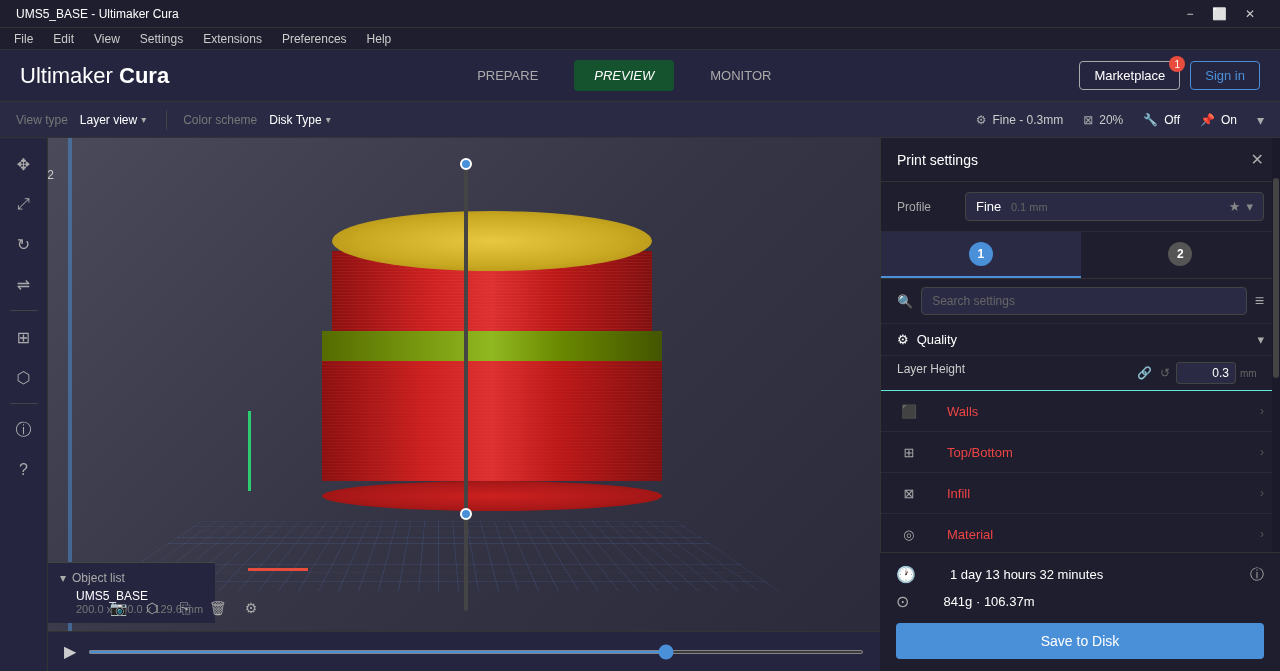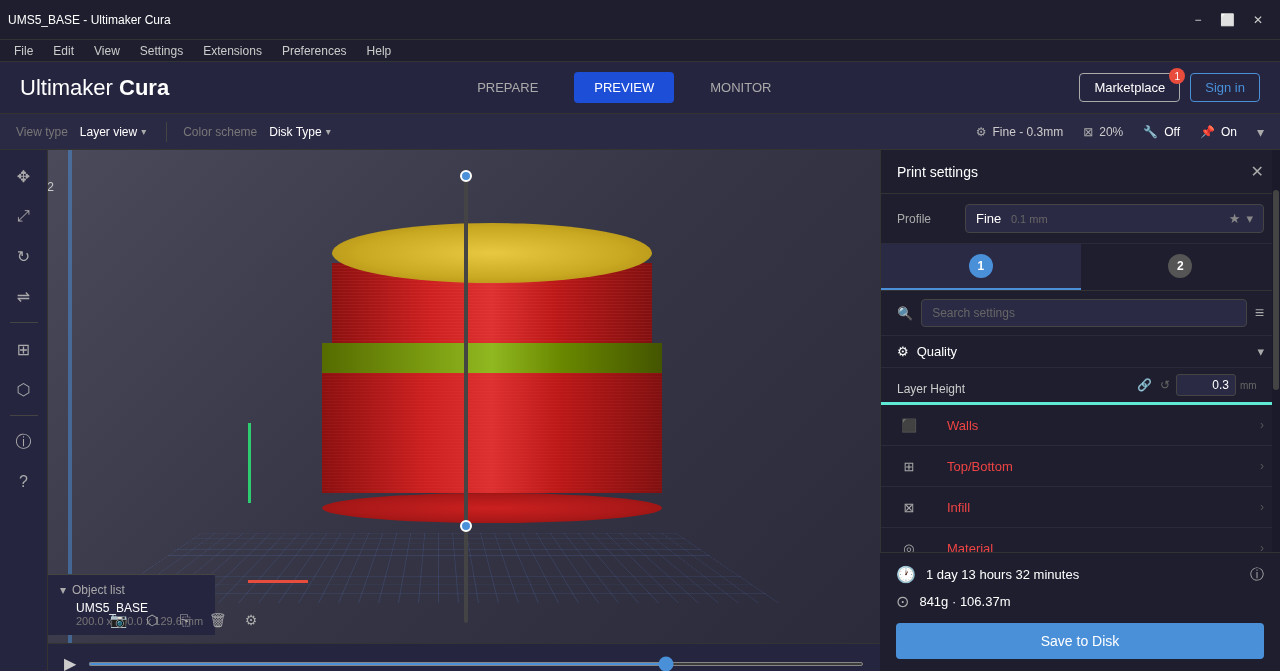--- a/index.html
+++ b/index.html
@@ -1,24 +1,24 @@
 <!DOCTYPE html>
 <html><head>
   <meta charset="utf-8">
   <style>
     * { box-sizing: border-box; margin: 0; padding: 0; }
     body { font-family: 'Segoe UI', Arial, sans-serif; font-size: 13px; background: #1a1a2e; color: #ccc; overflow: hidden; width: 1280px; height: 671px; }
 
     
     #titlebar {
       background: #1e1e2e;
-      height: 40px;
+      height: 28px;
       display: flex;
       align-items: center;
-      padding: 0 8px;
+      padding: 0 16px;
       justify-content: space-between;
       border-bottom: 1px solid #333;
     }
     #titlebar .title { font-size: 12px; color: #ccc; display: flex; align-items: center; gap: 6px; }
     #titlebar .title span { color: #fff; }
     #titlebar .win-controls { display: flex; gap: 2px; }
     #titlebar .win-btn {
       width: 28px; height: 22px; background: transparent; border: none;
       color: #ccc; cursor: pointer; font-size: 12px; display: flex; align-items: center; justify-content: center;
     }
@@ -59,23 +59,24 @@
       padding: 8px 20px;
       font-size: 13px;
       color: #aaa;
       cursor: pointer;
       border-radius: 4px;
       background: transparent;
       border: none;
       font-family: inherit;
     }
     .nav-tab.active {
-      background: #1d4ed8;
+      background: #14532d;
       color: #fff;
       font-weight: 500;
+      font-style: italic;
     }
     .toolbar-right { display: flex; align-items: center; gap: 10px; }
     .marketplace-btn {
       background: transparent;
       border: 1px solid #aaa;
       color: #fff;
       padding: 6px 14px;
       border-radius: 4px;
       cursor: pointer;
       font-size: 13px;
@@ -395,22 +396,22 @@
       padding: 8px 16px;
       display: flex; align-items: center; justify-content: space-between;
       cursor: pointer; border-bottom: 1px solid #2a2a3a;
       background: #1e1e2e;
     }
     .settings-category .cat-name { font-weight: 500; color: #fff; font-size: 13px; display: flex; align-items: center; gap: 8px; }
     .cat-arrow { color: #aaa; }
 
     .setting-item {
       padding: 6px 16px;
-      display: flex; align-items: flex-end;
-      border-bottom: 3px solid #5eead4;
+      display: flex; align-items: flex-start;
+      border-bottom: 1px solid #5eead4;
     }
     .setting-name { flex: 1; font-size: 12px; color: #ccc; }
     .setting-controls { display: flex; align-items: center; gap: 4px; }
     .setting-link-btn, .setting-reset-btn {
       background: transparent; border: none; color: #666; cursor: pointer; font-size: 12px; padding: 2px;
     }
     .setting-value-input {
       width: 60px; background: #2a2a45; border: 1px solid #444;
       color: #fff; padding: 3px 6px; border-radius: 3px;
       font-size: 12px; text-align: right; outline: none;
@@ -468,21 +469,21 @@
       width: 400px;
       background: #1e1e2e;
       border-top: 1px solid #333;
       padding: 12px 16px;
     }
     .estimate-row {
       display: flex; align-items: center; gap: 10px;
       margin-bottom: 8px;
     }
     .estimate-icon { color: #aaa; font-size: 16px; }
-    .estimate-text { color: #fff; font-size: 13px; flex: 1; }
+    .estimate-text { color: #fff; font-size: 13px; flex: 1; margin-left: 24px; }
     .estimate-info { color: #aaa; cursor: pointer; font-size: 14px; }
     .save-btn {
       width: 100%;
       background: #4a90d9;
       border: none; color: #fff;
       padding: 10px; border-radius: 4px;
       font-size: 14px; font-weight: 500;
       cursor: pointer; font-family: inherit;
       margin-top: 4px;
     }

